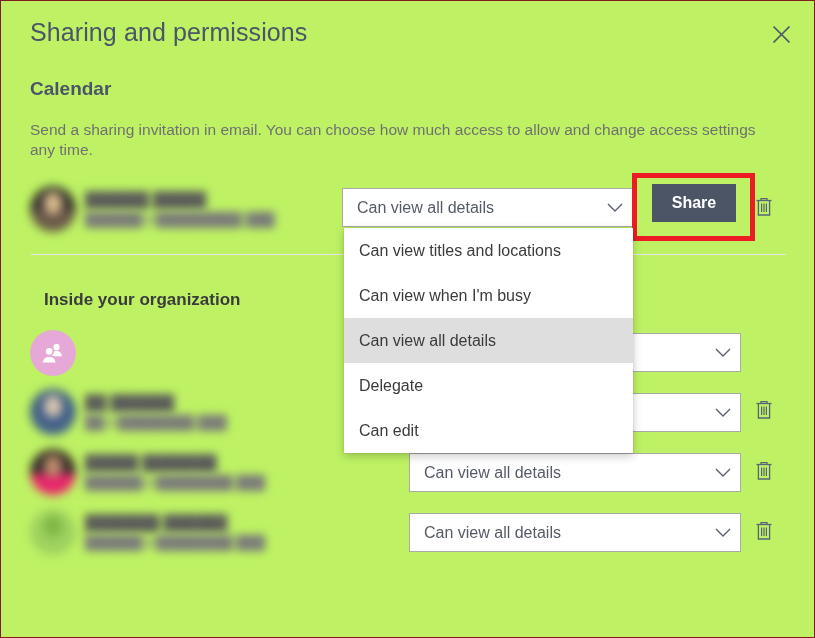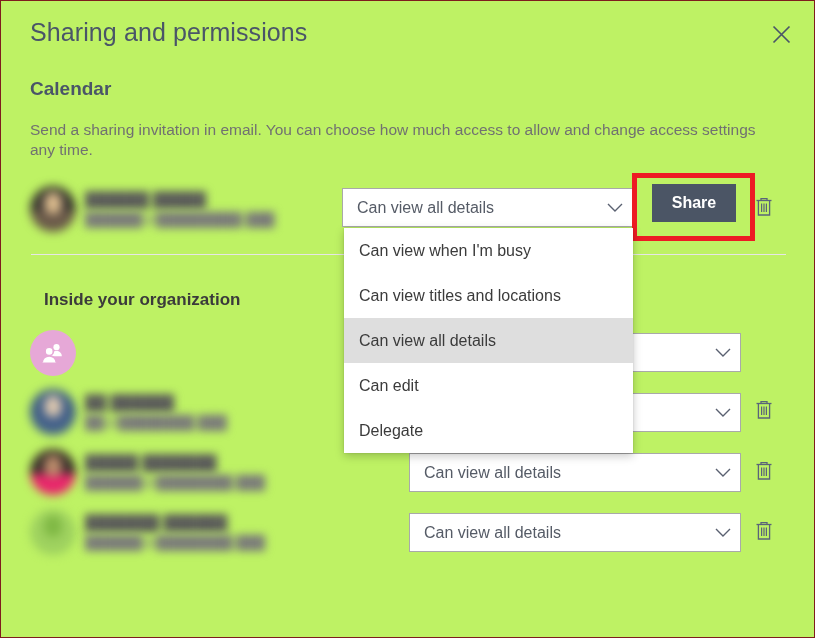--- a/index.html
+++ b/index.html
@@ -384,20 +384,20 @@
       <svg width="20" height="22" viewBox="0 0 20 22" aria-hidden="true">
         <path d="M2.5 4.5 H17.5" stroke="#5a6479" stroke-width="1.3" fill="none"></path>
         <path d="M7 4.5 V2.6 H13 V4.5" stroke="#5a6479" stroke-width="1.3" fill="none"></path>
         <path d="M4.4 4.5 V19 H15.6 V4.5" stroke="#5a6479" stroke-width="1.3" fill="none"></path>
         <path d="M7.6 7.6 V16 M10 7.6 V16 M12.4 7.6 V16" stroke="#5a6479" stroke-width="1.2" fill="none"></path>
       </svg>
     </span>
   </div>
 
   <div class="dropdown-menu" id="dropdown-menu">
+      <div class="dropdown-item">Can view titles and locations</div>
       <div class="dropdown-item">Can view when I'm busy</div>
-      <div class="dropdown-item">Can view titles and locations</div>
       <div class="dropdown-item selected">Can view all details</div>
+      <div class="dropdown-item">Delegate</div>
       <div class="dropdown-item">Can edit</div>
-      <div class="dropdown-item">Delegate</div>
     </div>
 
 </div>
 
 </body></html>

